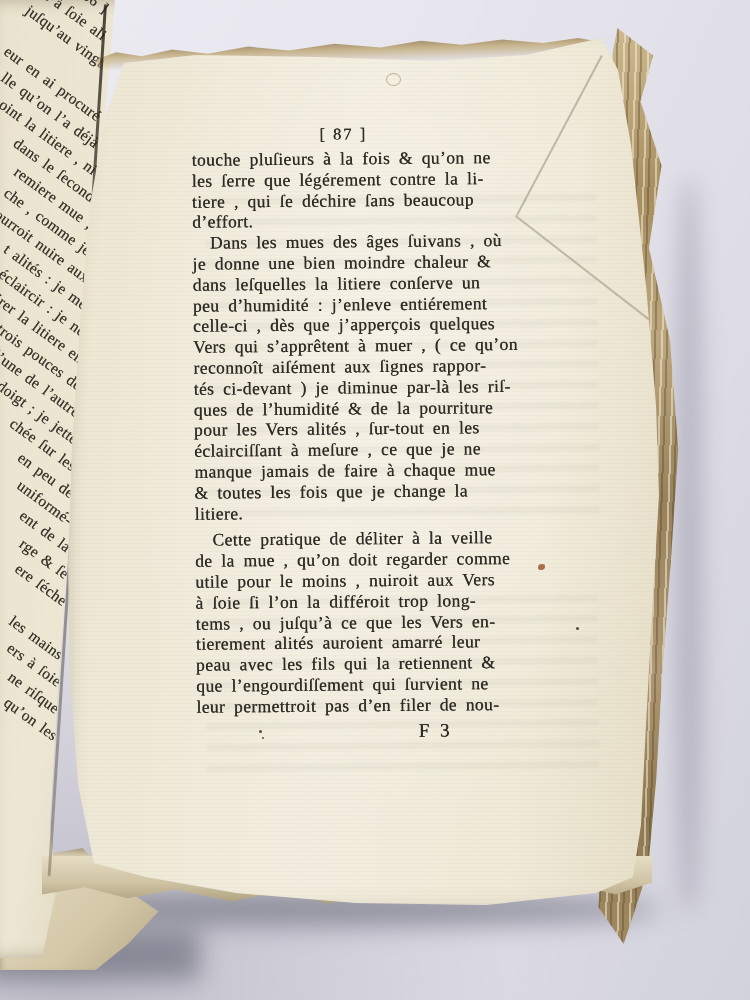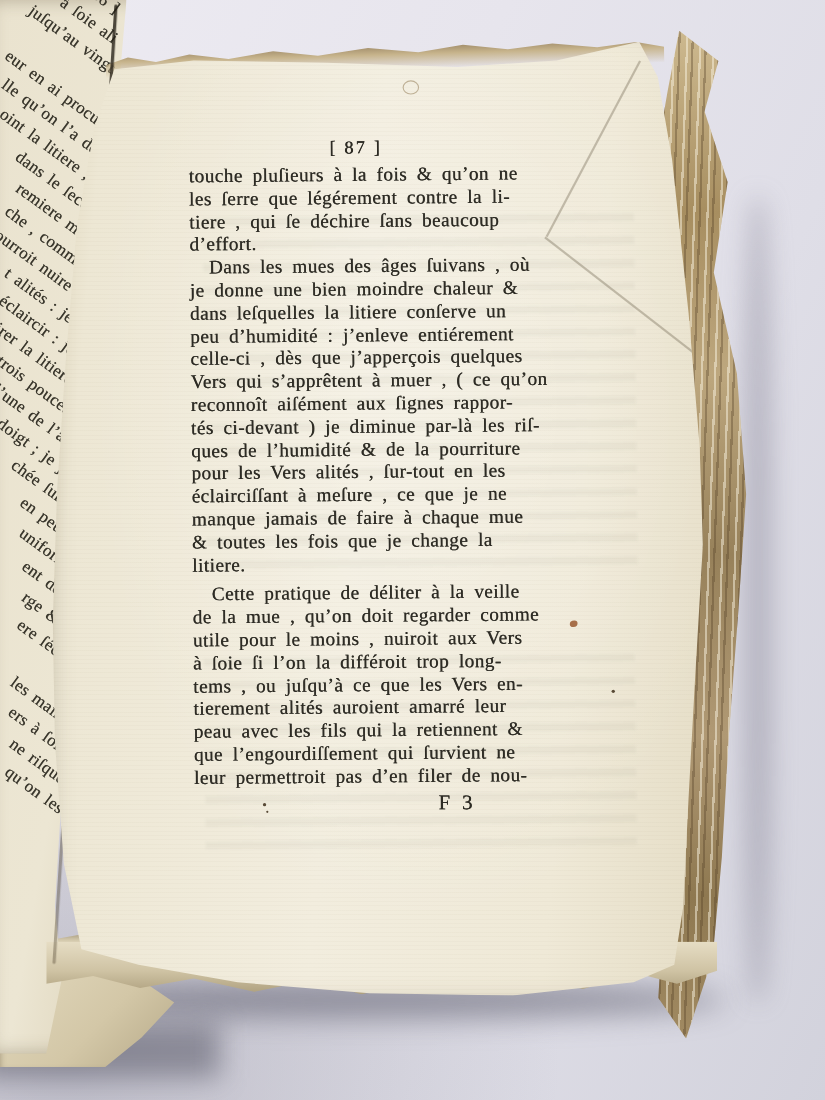--- a/index.html
+++ b/index.html
@@ -47,21 +47,21 @@
     clip-path:polygon(28% 0,62% 3%,50% 8%,70% 15%,58% 24%,78% 34%,86% 46%,79% 58%,71% 70%,65% 82%,57% 92%,34% 100%,10% 96%,16% 84%,6% 70%,10% 55%,4% 40%,10% 26%,6% 14%,18% 6%);
     background:
       repeating-linear-gradient(92deg,rgba(250,244,226,.5) 0 2px,rgba(0,0,0,0) 2px 5px,rgba(80,60,35,.35) 5px 7px,rgba(0,0,0,0) 7px 12px),
       linear-gradient(180deg,#cdb98f 0%,#a78e60 18%,#bda77e 34%,#97815a 52%,#b09974 70%,#8e7850 86%,#a18a62 100%);
     box-shadow:inset 2px 0 4px rgba(255,250,235,.5),4px 4px 10px rgba(100,95,110,.35);}
   
   .bottom-edge{position:absolute;left:42px;top:856px;width:610px;height:48px;z-index:4;
     background:linear-gradient(180deg,#e6ddc4,#cfc3a4 55%,#ad9f7d 100%);
     clip-path:polygon(0 0,100% 0,100% 55%,94% 80%,88% 60%,80% 90%,72% 65%,64% 95%,55% 70%,47% 100%,40% 72%,31% 95%,22% 70%,14% 88%,7% 65%,0 80%);}
   
-  .main-page{position:absolute;left:36px;top:25px;width:632px;height:895px;z-index:5;
+  .main-page{position:absolute;left:56px;top:25px;width:632px;height:895px;z-index:5;
     clip-path:polygon(68px 38px,140px 30px,260px 32px,380px 36px,470px 30px,545px 13px,
       562px 45px,575px 120px,590px 260px,600px 380px,603px 470px,596px 590px,590px 700px,585px 800px,577px 852px,
       540px 868px,430px 880px,300px 878px,180px 868px,90px 852px,38px 838px,
       22px 760px,14px 650px,12px 540px,16px 420px,24px 300px,34px 180px,50px 90px);
     background:
       repeating-linear-gradient(0deg,rgba(140,125,95,.035) 0 1px,rgba(0,0,0,0) 1px 4px),
       radial-gradient(ellipse at 55% 38%,rgba(255,255,255,.28),rgba(0,0,0,0) 62%),
       linear-gradient(95deg,#dcd2b6 0%,#ede7d4 9%,#f2edde 45%,#efe9d7 75%,#e5ddc6 96%);
     box-shadow:inset 16px 0 24px -12px rgba(90,75,50,.5),
                inset -8px 0 16px -8px rgba(120,100,70,.4),

